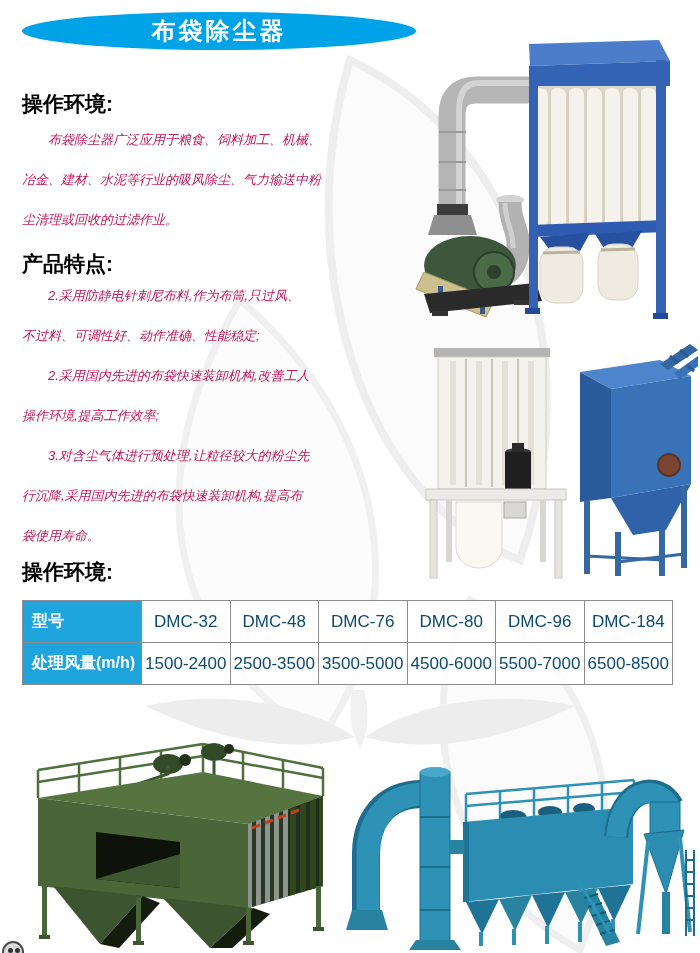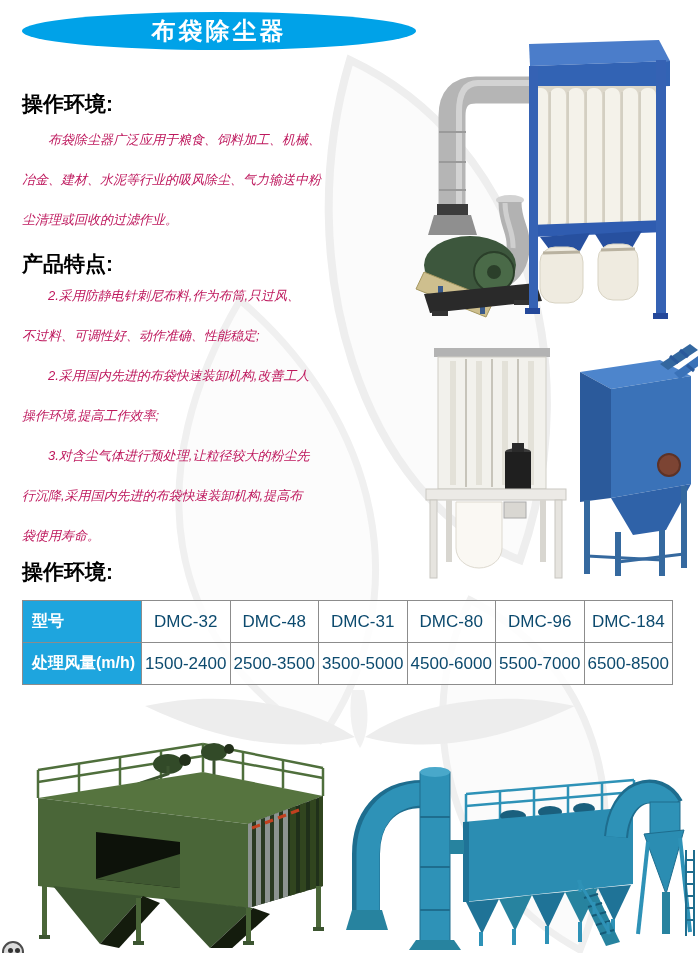--- a/index.html
+++ b/index.html
@@ -178,21 +178,21 @@
         <col>
         <col>
         <col>
         <col>
       </colgroup>
     <tbody>
         <tr>
       <th>型号</th>
       <td>DMC-32</td>
       <td>DMC-48</td>
-      <td>DMC-31</td>
+      <td>DMC-76</td>
       <td>DMC-80</td>
       <td>DMC-96</td>
       <td>DMC-184</td>
     </tr>
     <tr>
       <th>处理风量(m/h)</th>
       <td>1500-2400</td>
       <td>2500-3500</td>
       <td>3500-5000</td>
       <td>4500-6000</td>

